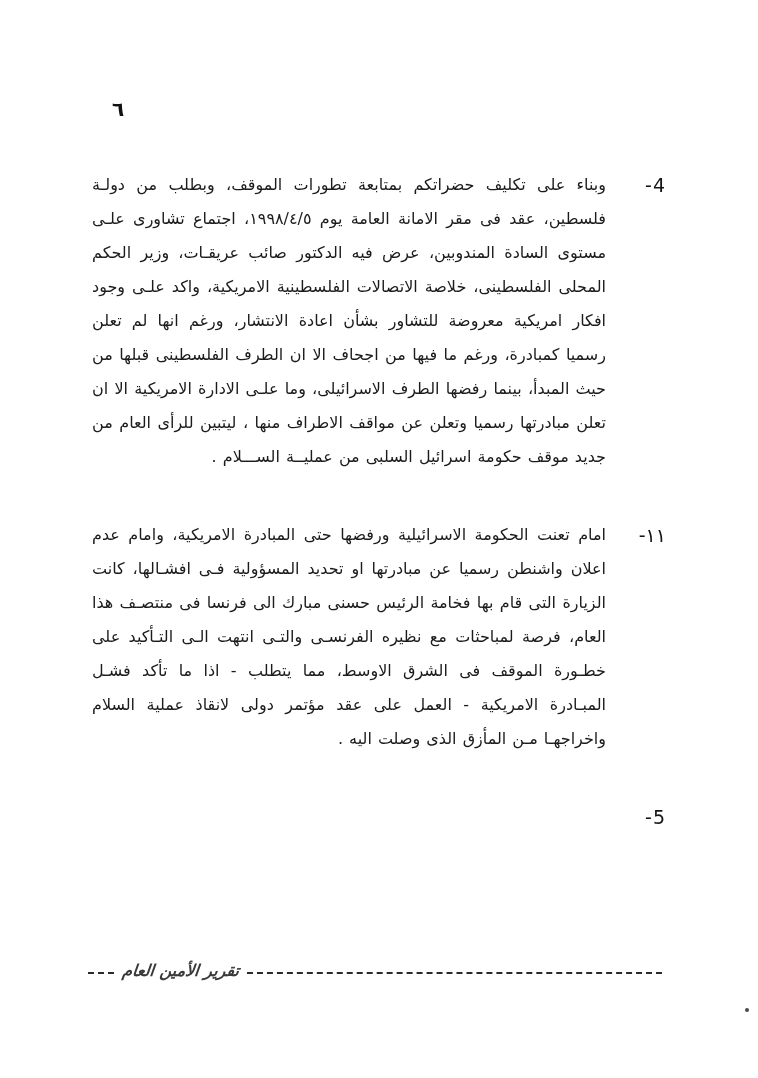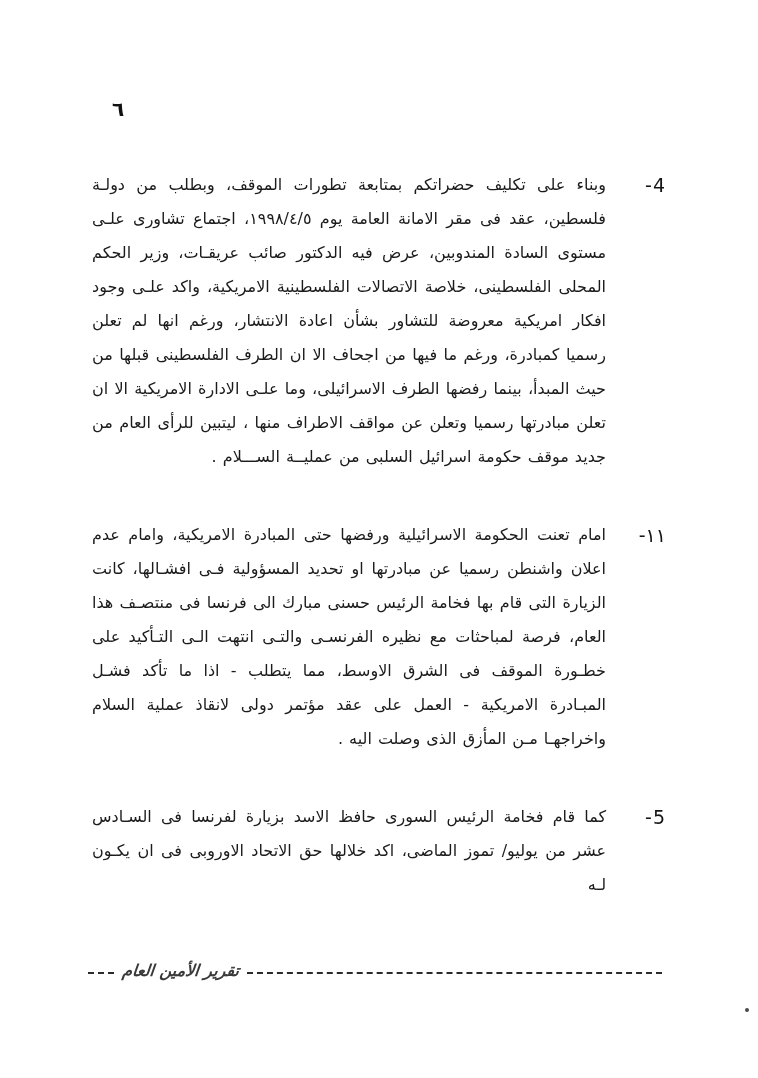--- a/index.html
+++ b/index.html
@@ -107,21 +107,20 @@
       <div class="para-text">وبناء على تكليف حضراتكم بمتابعة تطورات الموقف، وبطلب من دولـة فلسطين، عقد فى مقر الامانة العامة يوم ١٩٩٨/٤/٥، اجتماع تشاورى علـى مستوى السادة المندوبين، عرض فيه الدكتور صائب عريقـات، وزير الحكم المحلى الفلسطينى، خلاصة الاتصالات الفلسطينية الامريكية، واكد علـى وجود افكار امريكية معروضة للتشاور بشأن اعادة الانتشار، ورغم انها لم تعلن رسميا كمبادرة، ورغم ما فيها من اجحاف الا ان الطرف الفلسطينى قبلها من حيث المبدأ، بينما رفضها الطرف الاسرائيلى، وما علـى الادارة الامريكية الا ان تعلن مبادرتها رسميا وتعلن عن مواقف الاطراف منها ، ليتبين للرأى العام من جديد موقف حكومة اسرائيل السلبى من عمليــة الســـلام .</div>
     </div>
 
     <div class="para">
       <div class="para-number">١١-</div>
       <div class="para-text">امام تعنت الحكومة الاسرائيلية ورفضها حتى المبادرة الامريكية، وامام عدم اعلان واشنطن رسميا عن مبادرتها او تحديد المسؤولية فـى افشـالها، كانت الزيارة التى قام بها فخامة الرئيس حسنى مبارك الى فرنسا فى منتصـف هذا العام، فرصة لمباحثات مع نظيره الفرنسـى والتـى انتهت الـى التـأكيد على خطـورة الموقف فى الشرق الاوسط، مما يتطلب - اذا ما تأكد فشـل المبـادرة الامريكية - العمل على عقد مؤتمر دولى لانقاذ عملية السلام واخراجهـا مـن المأزق الذى وصلت اليه .</div>
     </div>
 
     <div class="para">
       <div class="para-number">5-</div>
-      <div class="para-text">كما قام فخامة الرئيس السورى حافظ الاسد بزيارة لفرنسا فى السـادس عشر من يوليو/ تموز الماضى، اكد خلالها حق الاتحاد الاوروبى فى ان يكـون لـه</div>
     </div>
 
   </div>
 
   <div class="footer">
     <div class="dash-seg dash-left"></div>
     <div class="footer-script">تقرير الأمين العام</div>
     <div class="dash-seg dash-right"></div>
   </div>
 

